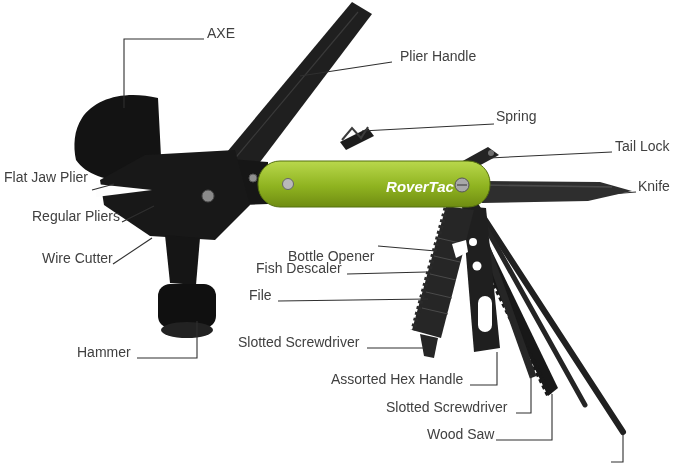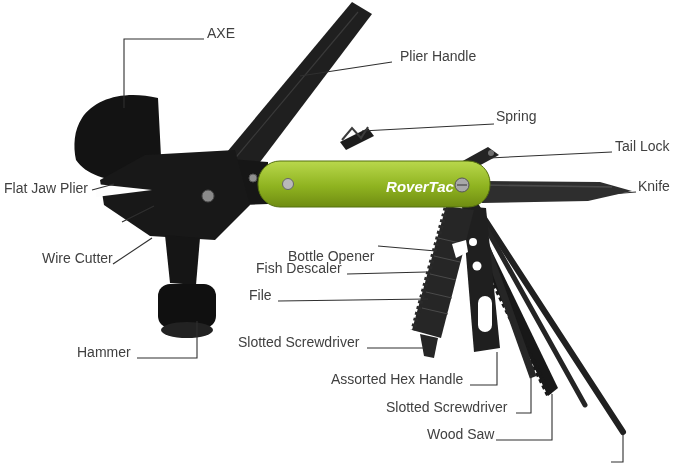--- a/index.html
+++ b/index.html
@@ -115,21 +115,22 @@
       <polyline class="leader" points="496,440 552,440 552,394"></polyline>
       <polyline class="leader" points="611,462 623,462 623,434"></polyline>
     </g>
   </svg>
 
   <div class="label" style="left:207px;top:25px;">AXE</div>
   <div class="label" style="left:400px;top:48px;">Plier Handle</div>
   <div class="label" style="left:496px;top:108px;">Spring</div>
   <div class="label" style="left:615px;top:138px;">Tail Lock</div>
   <div class="label" style="left:638px;top:178px;">Knife</div>
-  <div class="label" style="left:4px;top:180px;text-align:center;">Flat Jaw Plier</div>
+  <div class="label" style="left:4px;top:169px;text-align:center;">Flat Jaw Plier</div>
+  <div class="label" style="left:32px;top:208px;">Regular Pliers</div>
   <div class="label" style="left:42px;top:250px;">Wire Cutter</div>
   <div class="label" style="left:288px;top:232px;margin-top:16px;">Bottle Opener</div>
   <div class="label" style="left:256px;top:260px;">Fish Descaler</div>
   <div class="label" style="left:249px;top:287px;">File</div>
   <div class="label" style="left:238px;top:334px;">Slotted Screwdriver</div>
   <div class="label" style="left:77px;top:344px;">Hammer</div>
   <div class="label" style="left:331px;top:371px;">Assorted Hex Handle</div>
   <div class="label" style="left:386px;top:399px;">Slotted Screwdriver</div>
   <div class="label" style="left:427px;top:426px;">Wood Saw</div>
 

